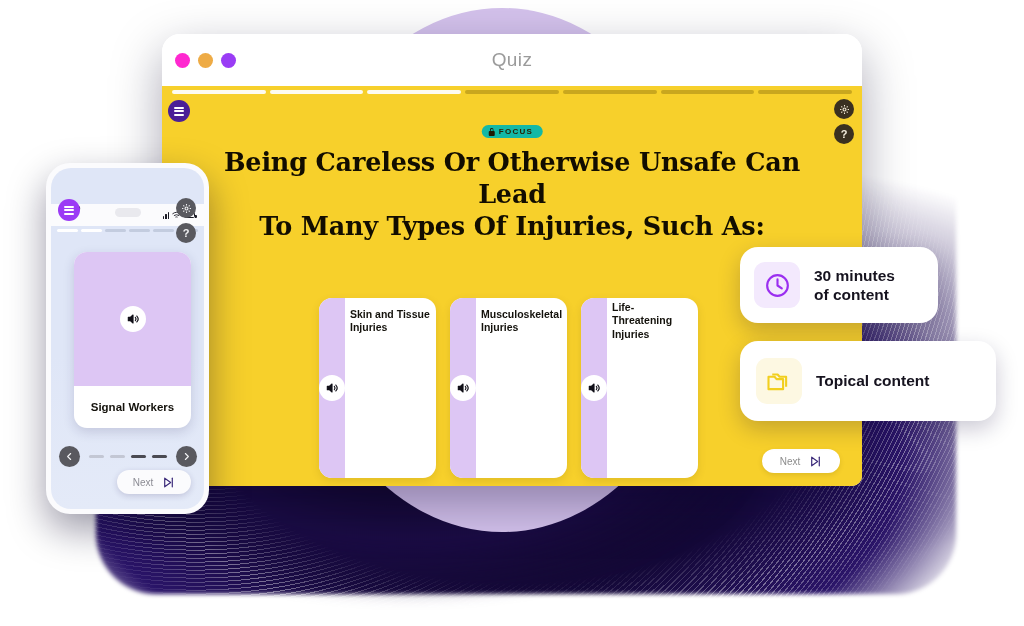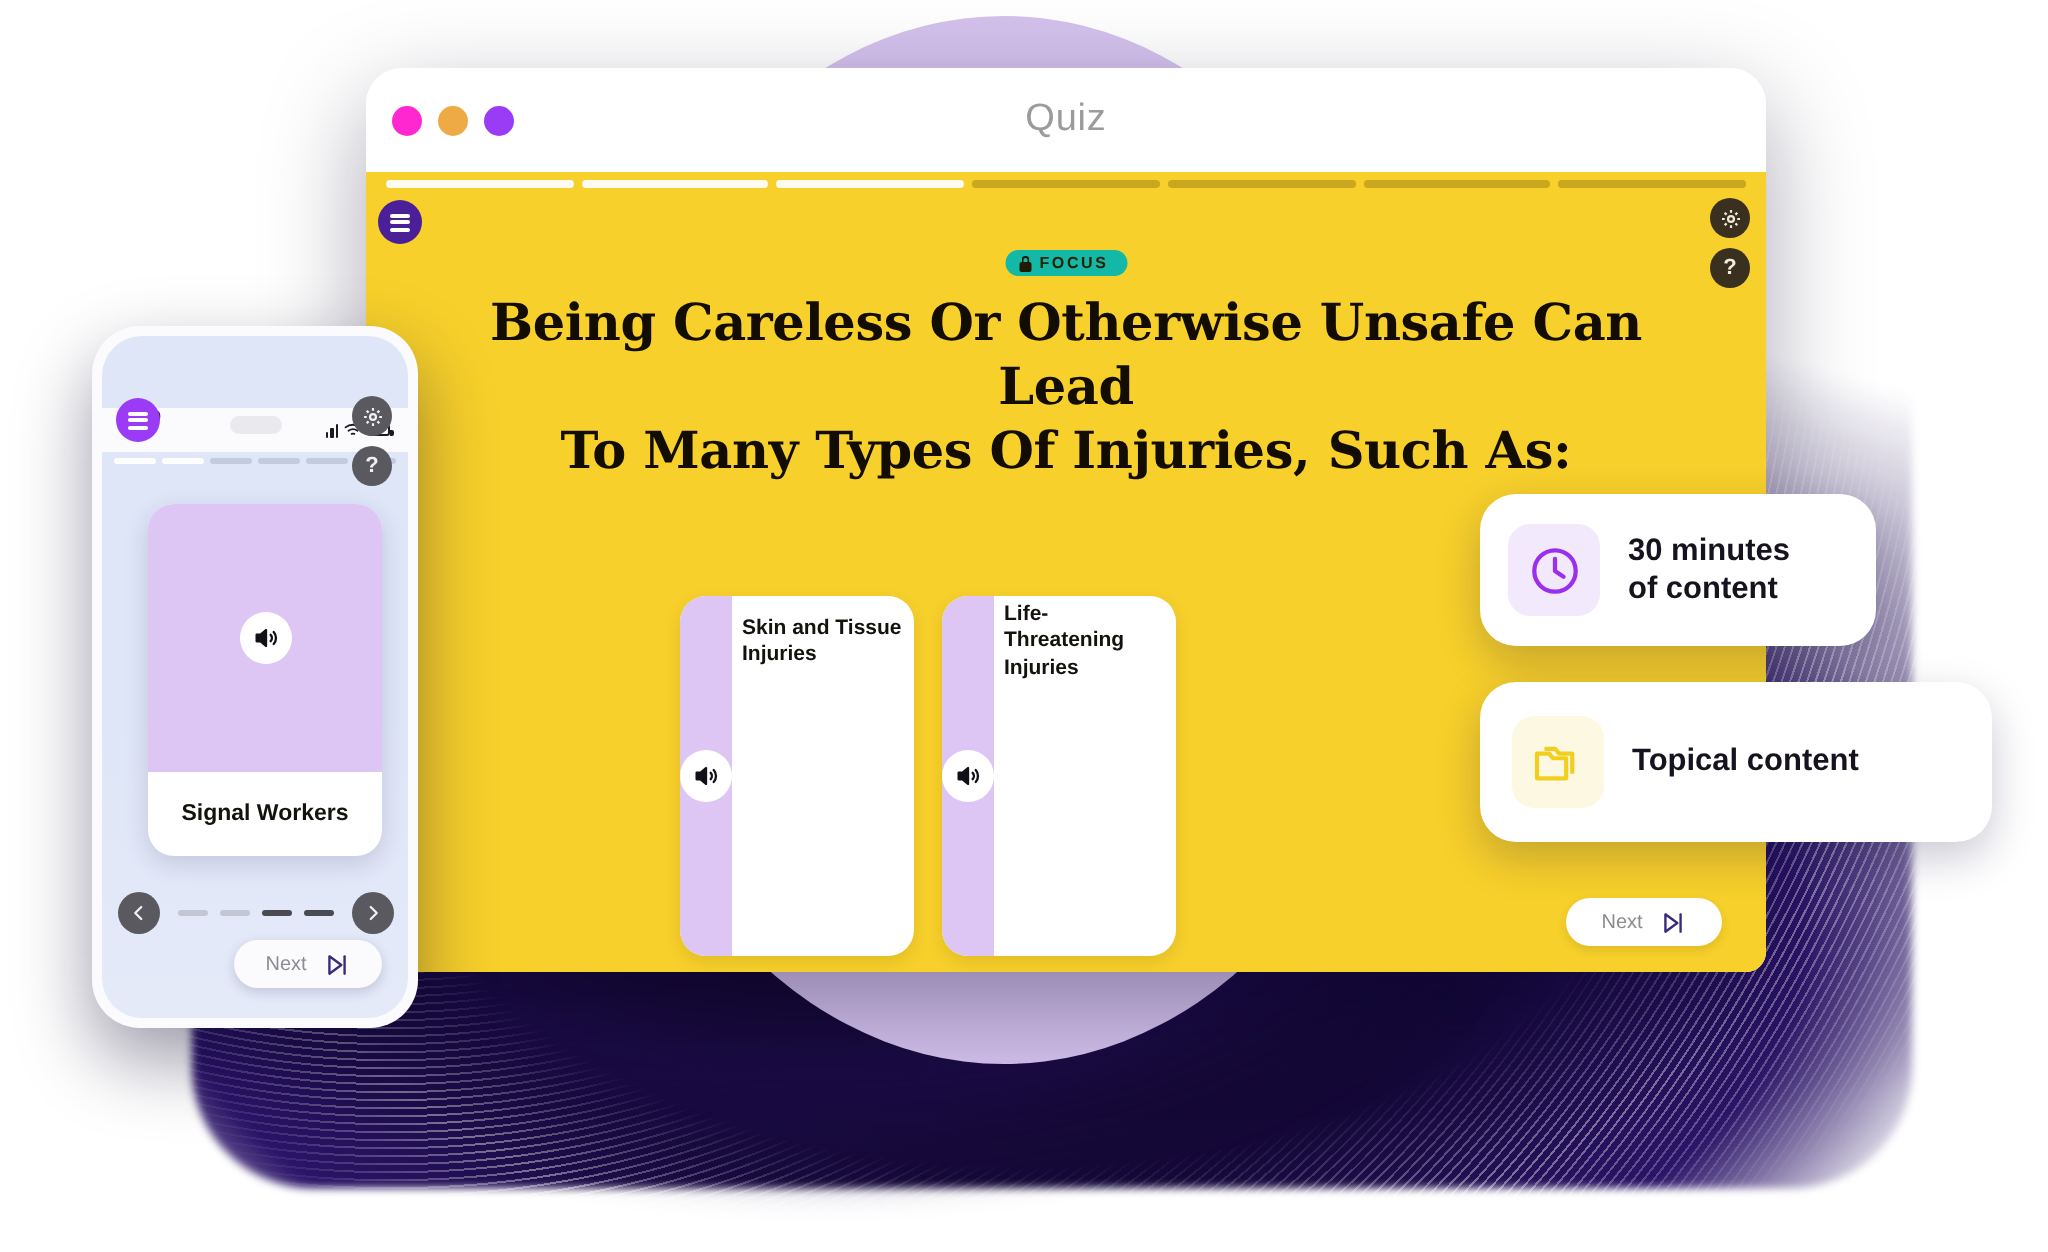--- a/index.html
+++ b/index.html
@@ -45,21 +45,21 @@
     background:
       repeating-radial-gradient(circle at 12% 12%, rgba(255,255,255,.55) 0 1px, rgba(255,255,255,0) 1px 4px);
     -webkit-mask-image: radial-gradient(ellipse 62% 58% at 48% 62%, rgba(0,0,0,0) 58%, #000 74%, rgba(0,0,0,0) 92%);
     mask-image: radial-gradient(ellipse 62% 58% at 48% 62%, rgba(0,0,0,0) 58%, #000 74%, rgba(0,0,0,0) 92%);
     opacity:.75;
   }
 
   
   .window {
     position:absolute;
-    left:183px; top:34px;
+    left:162px; top:34px;
     width:700px; height:452px;
     background:#ffffff;
     border-radius:18px 18px 10px 10px;
     overflow:hidden;
     box-shadow:0 18px 50px rgba(10,4,40,.35);
   }
   .titlebar {
     position:relative;
     height:52px;
     background:#fff;
@@ -382,20 +382,32 @@
           <div class="card">
             <div class="card-media">
               <span class="spk">
                 <svg width="14" height="14" viewBox="0 0 24 24" fill="none" stroke="#111018" stroke-width="2" stroke-linejoin="round">
                   <path d="M4 9.2h3.4L12 5.2v13.6l-4.6-4H4z" fill="#111018"></path>
                   <path d="M16 9.3a4 4 0 0 1 0 5.4" stroke-linecap="round"></path>
                   <path d="M18.6 6.9a7.6 7.6 0 0 1 0 10.2" stroke-linecap="round"></path>
                 </svg>
               </span>
             </div>
+            <div class="card-label">Musculoskeletal Injuries</div>
+          </div>
+          <div class="card">
+            <div class="card-media">
+              <span class="spk">
+                <svg width="14" height="14" viewBox="0 0 24 24" fill="none" stroke="#111018" stroke-width="2" stroke-linejoin="round">
+                  <path d="M4 9.2h3.4L12 5.2v13.6l-4.6-4H4z" fill="#111018"></path>
+                  <path d="M16 9.3a4 4 0 0 1 0 5.4" stroke-linecap="round"></path>
+                  <path d="M18.6 6.9a7.6 7.6 0 0 1 0 10.2" stroke-linecap="round"></path>
+                </svg>
+              </span>
+            </div>
             <div class="card-label">Life-Threatening Injuries</div>
           </div>
         </div>
 
       <div class="next-btn">
         <span>Next</span>
         <svg width="13" height="13" viewBox="0 0 24 24" fill="none" stroke="#3b2a7a" stroke-width="2.2" stroke-linejoin="round">
           <path d="M5 4l11 8-11 8z" fill="none"></path>
           <path d="M19 4v16" stroke-linecap="round"></path>
         </svg>

